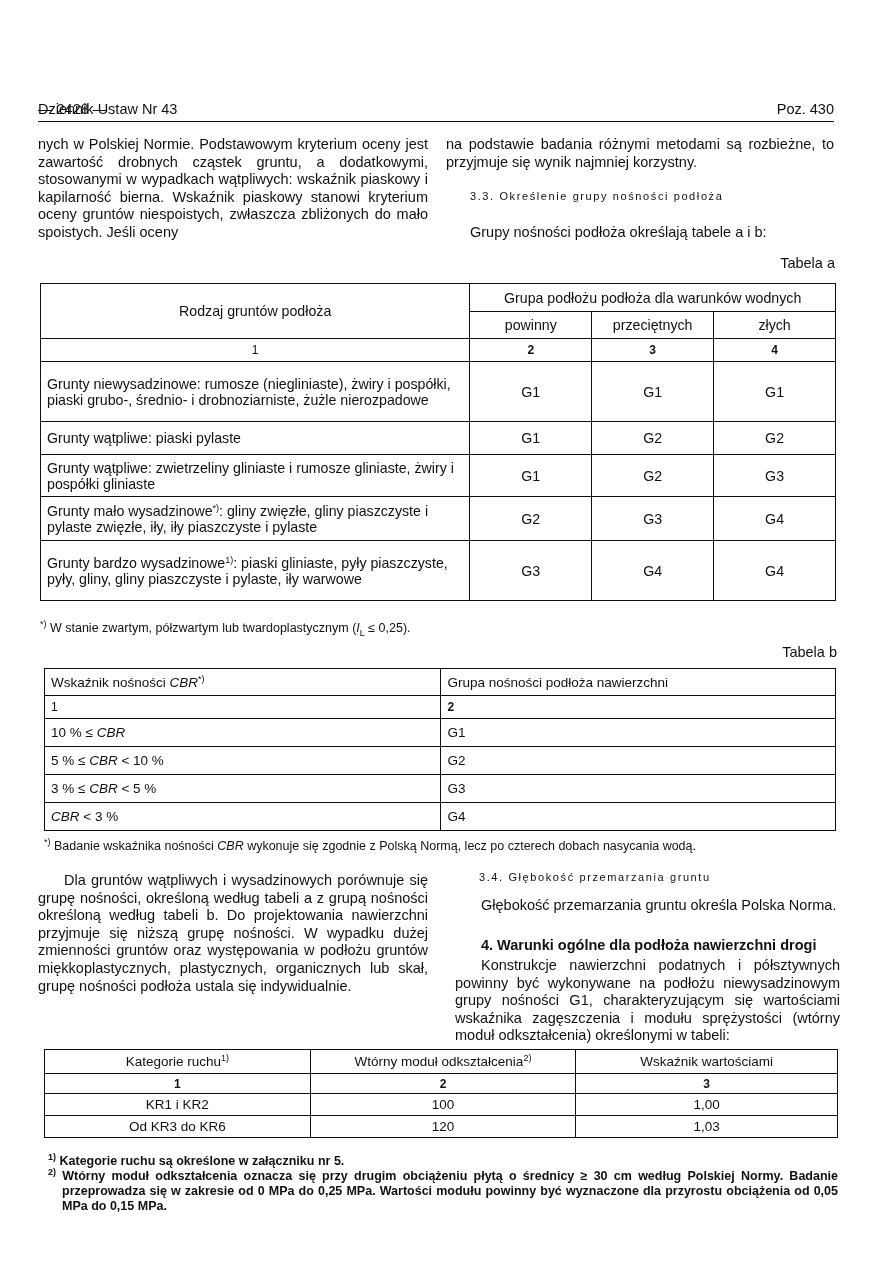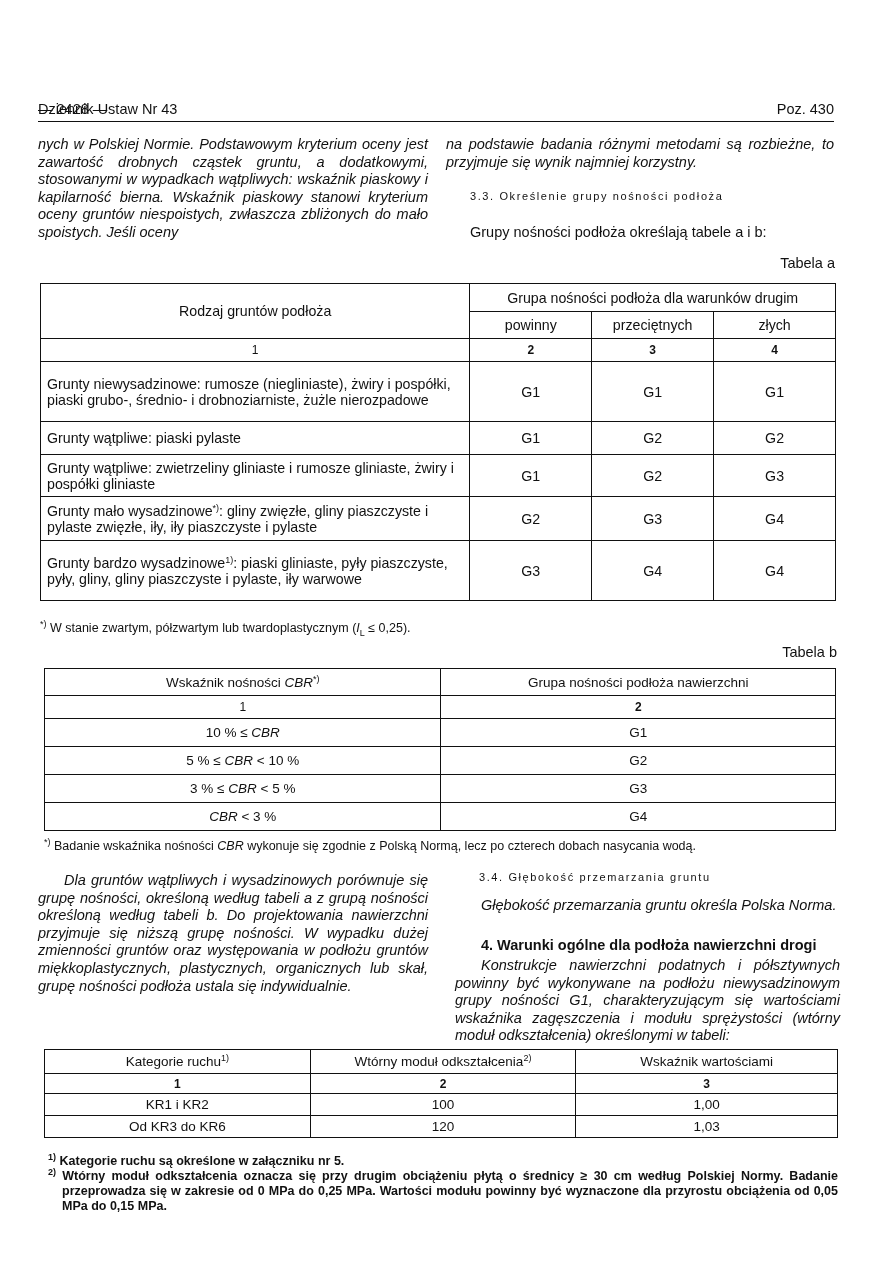--- a/index.html
+++ b/index.html
@@ -8,33 +8,33 @@
     font-family: "Liberation Sans", "DejaVu Sans", sans-serif;
     color: #111111;
   }
   .abs { position: absolute; margin-top: 44px; }
   .header { left: 38px; top: 55px; width: 796px; height: 22px; border-bottom: 1.5px solid #111; font-size: 14.5px; }
   .header .l { position: absolute; left: 0; top: 2px; }
   .header .c { position: absolute; left: 0; right: 0; top: 2px; text-align: left; }
   .header .r { position: absolute; right: 0; top: 2px; }
 
   .para { font-size: 14.5px; line-height: 17.6px; text-align: justify; }
-  .para p { margin: 0; font-style: italic; }
+  .para p { margin: 0; }
   .indent { text-indent: 26px; }
   .spaced { letter-spacing: 1.6px; font-size: 11px; }
   .bold { font-weight: bold; }
   .right { text-align: left; }
 
   table { border-collapse: collapse; }
   td, th { border: 1.4px solid #111; font-weight: normal; font-size: 14.2px; padding: 0 6px; }
   .ta td { line-height: 16px; }
   .ta .num { text-align: center; font-size: 12px; font-weight: bold; height: 22px; }
   .ta .val { text-align: center; }
   .ta .desc { text-align: left; padding: 3px 6px; }
-  .tb td { text-align: center; height: 22px; font-size: 13.5px; }
+  .tb td { height: 22px; font-size: 13.5px; }
   .tc td { text-align: center; height: 19px; font-size: 13.5px; padding: 0; }
   sup { font-size: 9px; vertical-align: 5px; line-height: 0; }
   .fn { font-size: 12.5px; }
   .fn2 { font-size: 12.5px; font-weight: bold; line-height: 15px; }
   i { font-style: italic; }
 </style>
 </head>
 <body>
 
 <div class="abs header">
@@ -57,21 +57,21 @@
 <table class="abs ta" style="left:40px; top:239px; width:796px;">
   <colgroup>
       <col style="width:430px">
       <col style="width:122px">
       <col style="width:122px">
       <col style="width:122px">
     </colgroup>
   <tbody>
       <tr style="height:28px;">
     <td rowspan="2" class="val">Rodzaj gruntów podłoża</td>
-    <td colspan="3" class="val">Grupa nośności podłoża dla warunków drugim</td>
+    <td colspan="3" class="val">Grupa podłożu podłoża dla warunków wodnych</td>
   </tr>
   <tr style="height:27px;">
     <td class="val">powinny</td>
     <td class="val">przeciętnych</td>
     <td class="val">złych</td>
   </tr>
   <tr>
     <td class="num" style="font-weight:normal;">1</td>
     <td class="num">2</td>
     <td class="num">3</td>

